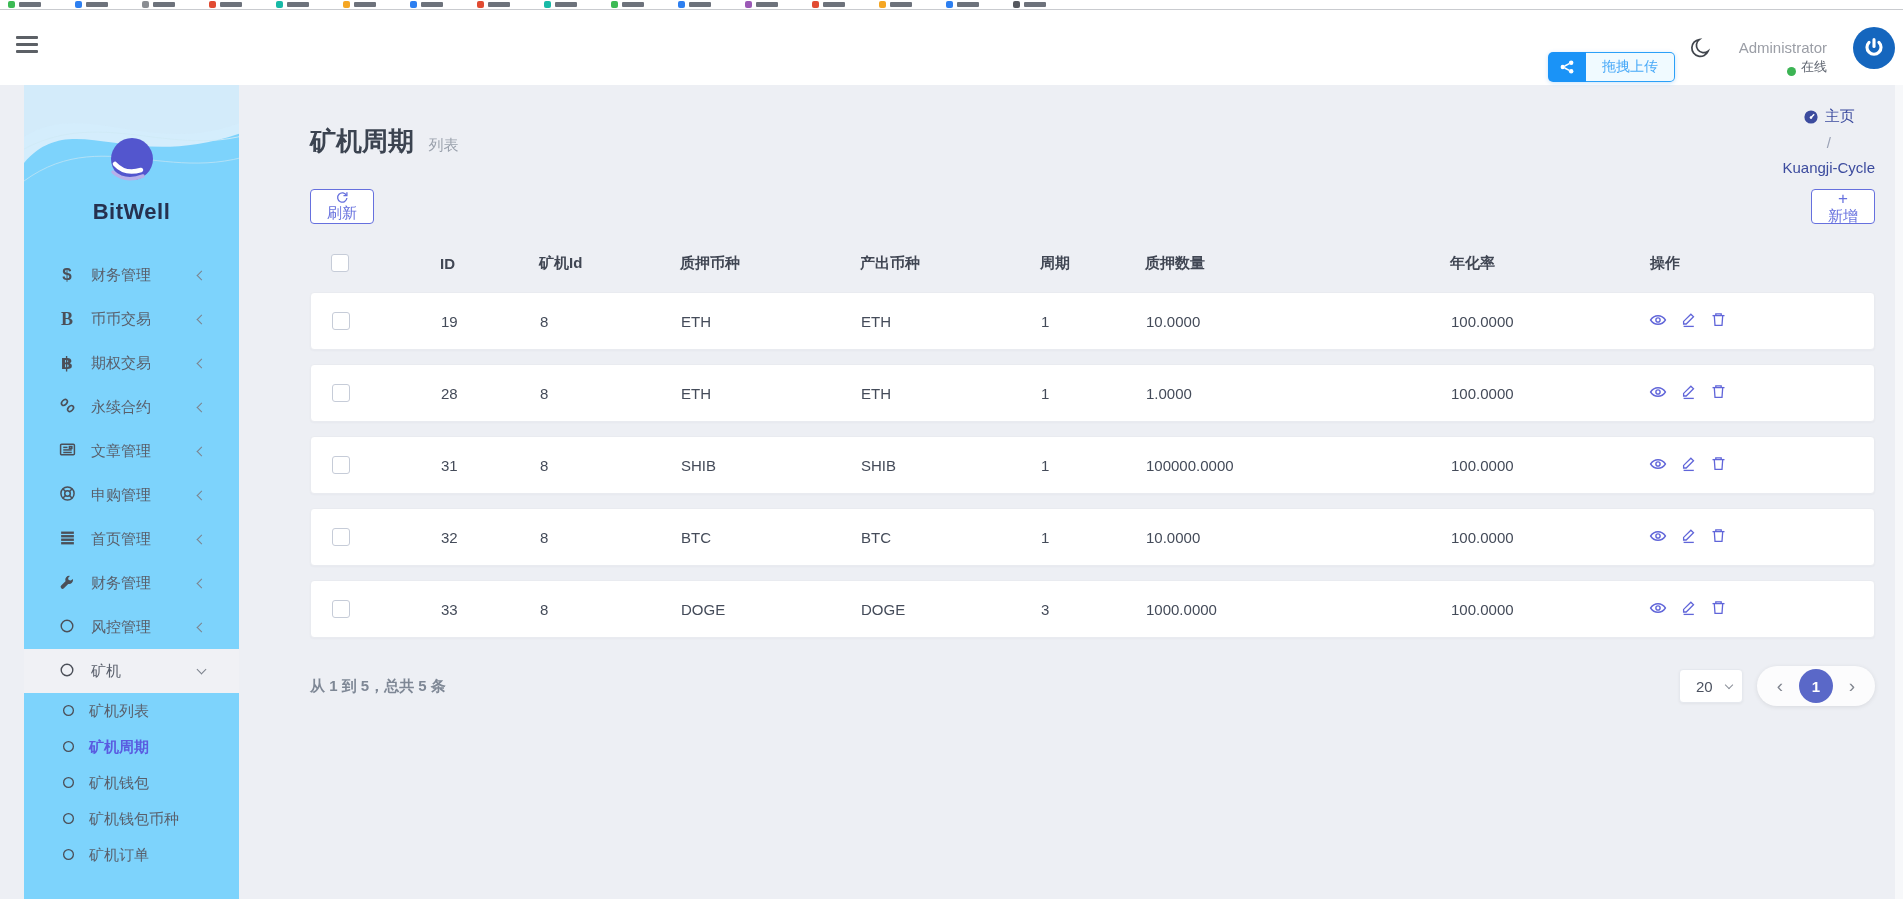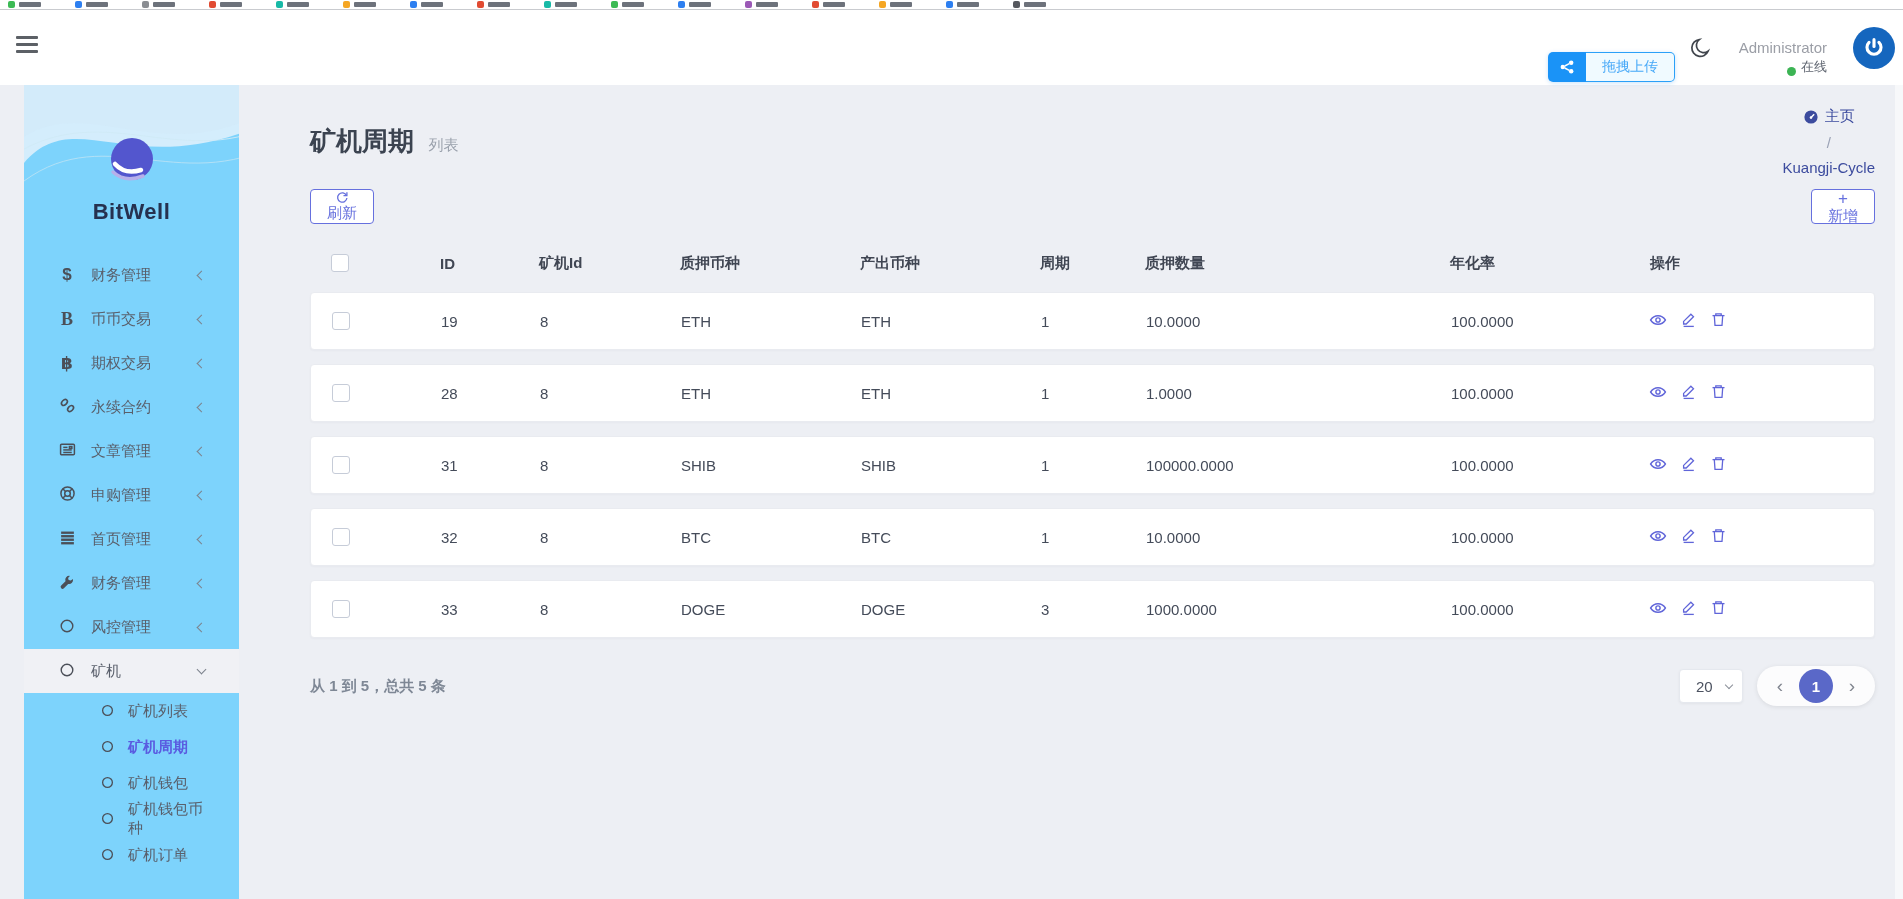--- a/index.html
+++ b/index.html
@@ -41,21 +41,21 @@
   .menu { margin-top:28px; }
   .side-item { height:44px; display:flex; align-items:center; padding:0 34px 0 33px; cursor:pointer; color:#595f6b; font-size:15px; }
   .side-item.expanded { background:#f0f1f5; }
   .side-ico { width:20px; display:flex; justify-content:center; align-items:center; color:#4b4f58; flex:none; }
   .side-ico .ch { font-size:17px; font-weight:bold; color:#4b4f58; }
   .side-ico .ch.serif { font-family:"Liberation Serif","DejaVu Serif",serif; font-size:18px; }
   .side-label { margin-left:14px; }
   .chev { display:inline-block; width:7px; height:7px; border:solid #7c828c; border-width:0 1.5px 1.5px 0; margin-left:auto; }
   .chev.left { transform:rotate(135deg); }
   .chev.down { transform:rotate(45deg); margin-top:-3px; }
-  .submenu .side-item { height:36px; padding-left:76px; }
+  .submenu .side-item { height:36px; padding-left:37px; }
   .submenu .side-item.active { color:#5a5be0; font-weight:bold; }
   .submenu .side-ico { width:14px; }
 
   
   .main { position:absolute; left:290px; top:85px; right:0; bottom:0; padding:22px 28px 0 20px; overflow:hidden; }
   .title-row { display:flex; justify-content:space-between; align-items:center; }
   .page-title { font-size:26px; font-weight:600; color:#3b4350; }
   .page-sub { font-size:15px; color:#9aa1ac; font-weight:normal; margin-left:10px; }
   .breadcrumb { display:flex; align-items:center; gap:8px; font-size:15px; color:#3c4b9e;flex-direction:column; }
   .breadcrumb .sep { color:#9aa1b5; }

